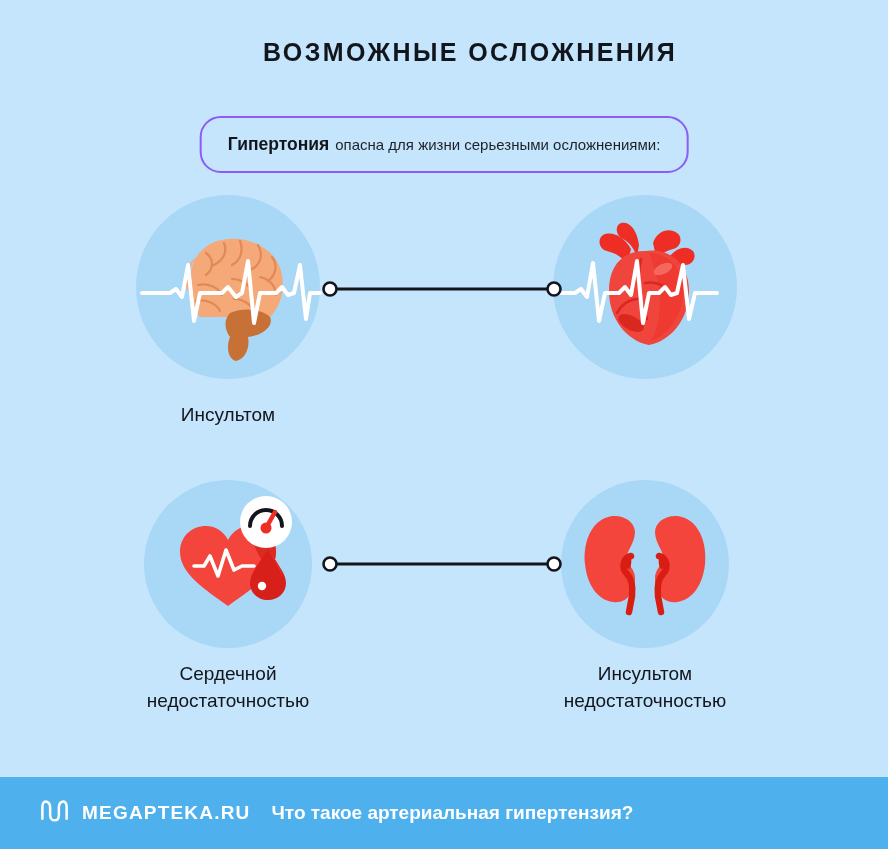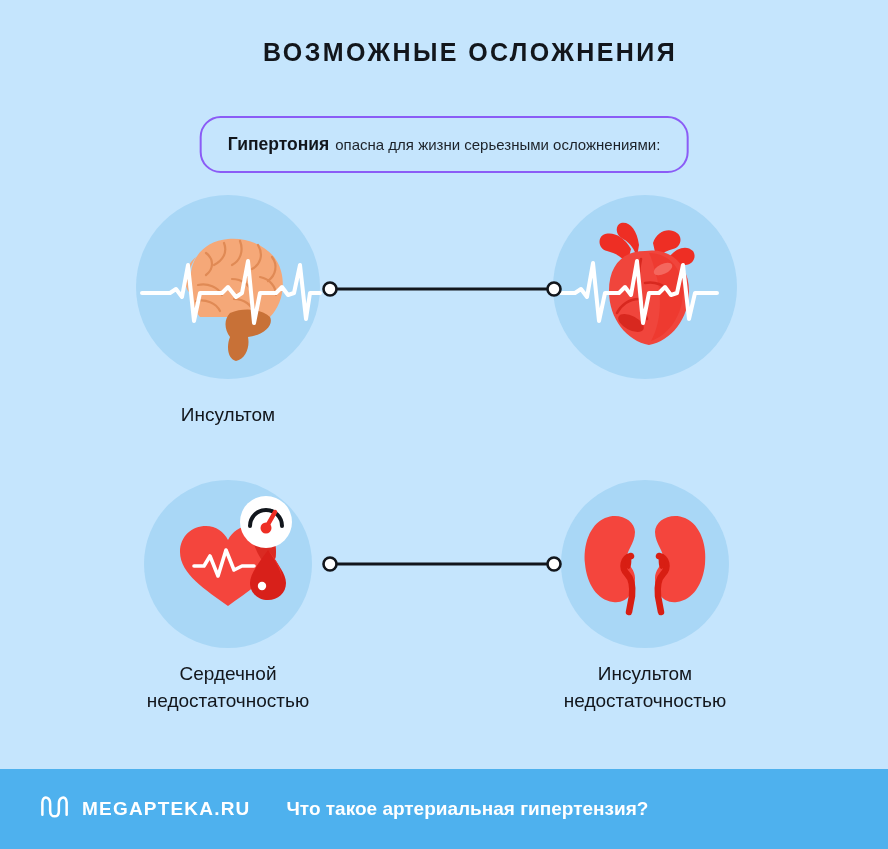--- a/index.html
+++ b/index.html
@@ -113,42 +113,42 @@
   .connector svg { display: block; overflow: visible; }
   .connector-top    { left: 322px; top: 281px; width: 240px; }
   .connector-bottom { left: 322px; top: 556px; width: 240px; }
 
   
   .footer {
     position: absolute;
     left: 0;
     bottom: 0;
     width: 888px;
-    height: 80px;
+    height: 72px;
     background: #4EB1EE;
     display: flex;
     align-items: center;
     padding-left: 40px;
     box-sizing: border-box;
   }
   .footer-logo-mark {
     width: 30px;
     height: 30px;
     margin-right: 12px;
     flex: 0 0 auto;
   }
   .footer-logo-mark svg { display: block; }
   .footer-brand {
     font-size: 19px;
     font-weight: bold;
     letter-spacing: 1.2px;
     color: #FFFFFF;
   }
   .footer-caption {
-    margin-left: 36px;
+    margin-left: 21px;
     font-size: 19px;
     font-weight: bold;
     color: #FFFFFF;
     text-align: right;
   }
 </style>
 </head>
 <body>
 
 <div class="infographic">

